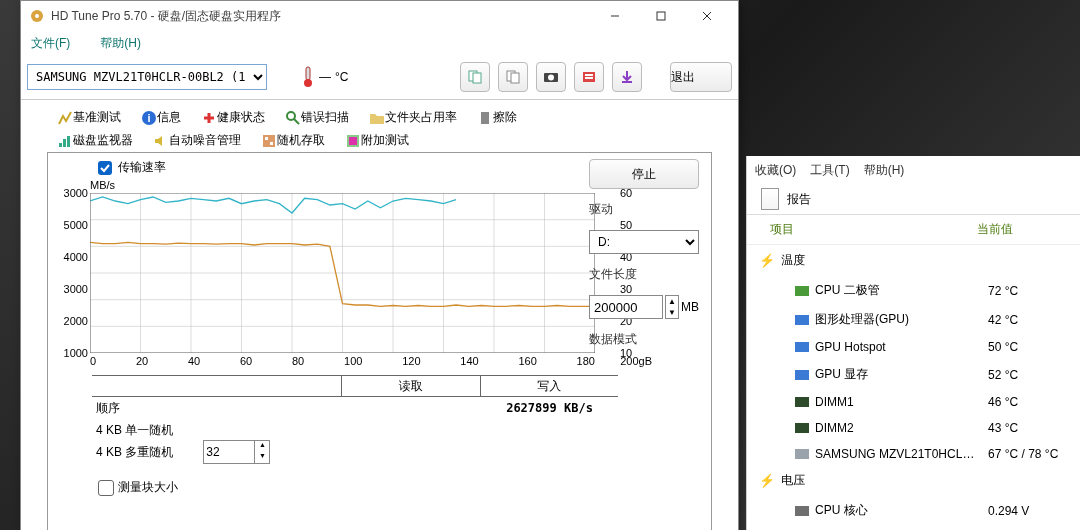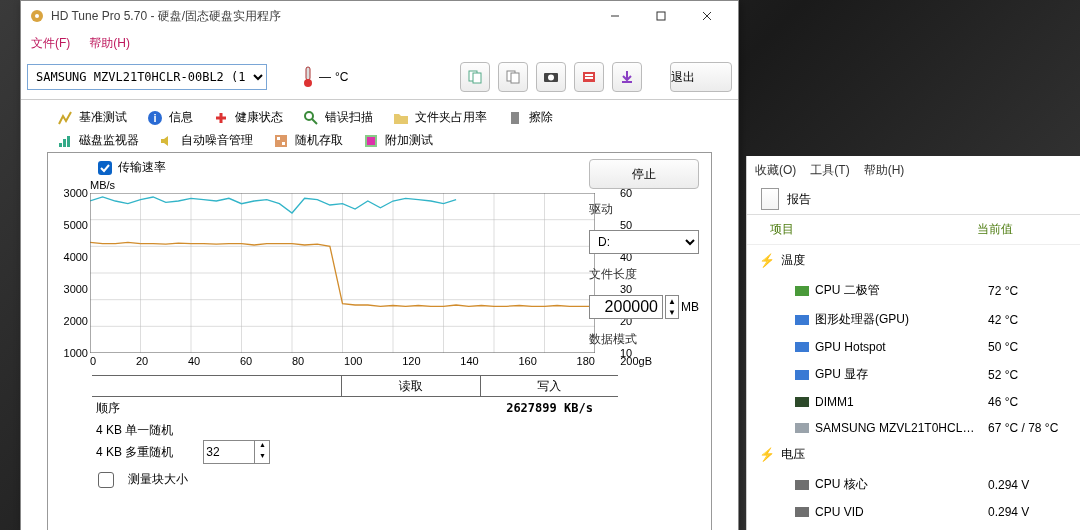--- a/index.html
+++ b/index.html
@@ -5,34 +5,34 @@
   html,body{margin:0;padding:0;font-family:"Microsoft YaHei","Segoe UI",sans-serif;font-size:12px;background:#1a1a1a;overflow:hidden;}
   .desktop{position:relative;width:1080px;height:530px;background:linear-gradient(135deg,#3a3a3a 0%,#1a1a1a 50%,#444 100%);}
   
   .window{position:absolute;left:20px;top:0;width:717px;height:530px;background:#fff;border:1px solid #888;box-shadow:2px 2px 8px rgba(0,0,0,.3);}
   .titlebar{height:30px;display:flex;align-items:center;padding:0 8px;background:#fff;}
   .titlebar .icon16{width:16px;height:16px;margin-right:6px;display:inline-block;}
   .titlebar .title{flex:1;color:#404040;}
   .titlebar .winbtns{display:flex;gap:0;}
   .winbtn{width:46px;height:30px;display:flex;align-items:center;justify-content:center;color:#333;}
   .winbtn svg{width:10px;height:10px;stroke:#333;fill:none;stroke-width:1;}
-  .menubar{height:24px;display:flex;align-items:center;padding:0 4px;gap:7px;color:#be185d;}
+  .menubar{height:24px;display:flex;align-items:center;padding:0 4px;gap:18px;color:#0f766e;}
   .menubar span{padding:2px 6px;}
   .toolbar{height:40px;display:flex;align-items:center;padding:2px 6px;gap:8px;border-bottom:1px solid #ccc;}
   .tb-select{width:240px;height:26px;border:1px solid #7aa6d6;font-family:monospace;font-size:12px;padding:0 4px;background:#fff;}
   .tb-gap{flex:0 0 12px;}
   .tb-temp{display:flex;align-items:center;gap:4px;padding:0 6px;}
   .tb-temp .therm{width:14px;height:22px;}
   .tb-btn{width:28px;height:28px;border:1px solid #bbb;background:linear-gradient(#fdfdfd,#ececec);border-radius:4px;display:flex;align-items:center;justify-content:center;}
   .tb-btn svg{width:16px;height:16px;}
   .tb-exit{width:60px;height:28px;border:1px solid #bbb;background:linear-gradient(#fdfdfd,#ececec);border-radius:4px;display:flex;align-items:center;justify-content:flex-start;}
   
   .tabs{padding:6px 26px 0;}
   .tabrow{display:flex;align-items:center;gap:0;}
-  .tab{display:flex;align-items:center;gap:6px;padding:3px 10px;white-space:nowrap;cursor:default;}
+  .tab{display:flex;align-items:center;padding:3px 10px;white-space:nowrap;cursor:default;}
   .tab.active{border:1px solid #999;border-bottom:1px solid #fff;background:#fff;position:relative;top:1px;}
   .tab .ti{width:16px;height:16px;display:inline-block;}
   .tabcontent{border:1px solid #999;padding:10px 10px 10px 10px;height:370px;position:relative;}
   
   .left{position:absolute;left:10px;top:6px;width:560px;}
   .chk{display:flex;align-items:center;gap:6px;position:absolute;left:40px;top:0;}
   .chkbox{width:14px;height:14px;background:#0a63c7;border-radius:3px;display:flex;align-items:center;justify-content:center;}
   .chkbox svg{width:10px;height:10px;stroke:#fff;fill:none;stroke-width:2;}
   
   .chartwrap{position:absolute;left:0;top:22px;width:560px;}
@@ -51,29 +51,29 @@
   .restable .hrow{display:flex;}
   .restable .hcell{border-right:1px solid #666;border-bottom:1px solid #666;height:20px;line-height:20px;text-align:center;}
   .c0{width:250px;border-right:1px solid #666;}
   .c1{width:138px;}
   .c2{width:138px;}
   .restable .drow{display:flex;height:22px;align-items:center;}
   .restable .lab{width:250px;padding-left:4px;}
   .restable .v1{width:138px;text-align:center;font-weight:bold;}
   .restable .v2{width:138px;text-align:center;}
   .spin{width:46px;height:22px;border:1px solid #888;font-size:12px;padding:0 2px;margin-left:30px;}
-  .lastrow{display:flex;align-items:center;position:absolute;left:40px;top:312px;gap:14px;}
+  .lastrow{display:flex;align-items:center;position:absolute;left:40px;top:320px;gap:4px;}
   .chk-empty{width:14px;height:14px;border:1px solid #666;border-radius:3px;}
   
   .side{position:absolute;right:12px;top:6px;width:110px;display:flex;flex-direction:column;gap:12px;}
   .btn{height:28px;border:1px solid #bbb;background:linear-gradient(#fdfdfd,#ececec);border-radius:4px;display:flex;align-items:center;justify-content:center;}
   .lbl{color:#333;}
   .sel{height:24px;border:1px solid #888;background:#fff;font-size:12px;padding:0 4px;}
   .spin2{display:flex;align-items:center;gap:2px;}
-  .spin2 input{width:64px;height:22px;border:1px solid #888;font-size:16px;text-align:right;padding:0 4px;}
+  .spin2 input{width:64px;height:22px;border:1px solid #888;font-size:13px;text-align:left;padding:0 4px;}
   .spin2 .stepper{width:16px;height:22px;border:1px solid #888;font-size:8px;display:flex;flex-direction:column;}
   .spin2 .stepper div{flex:1;display:flex;align-items:center;justify-content:center;}
   
   .hwwin{position:absolute;right:0;top:156px;width:333px;height:374px;background:#fff;border-left:1px solid #ccc;}
   .hmenu{height:28px;display:flex;align-items:center;padding:0 8px;gap:14px;color:#333;}
   .htool{height:30px;display:flex;align-items:center;padding:0 14px;border-bottom:1px solid #ddd;}
   .htool .ico{width:16px;height:20px;border:1px solid #999;margin-right:8px;display:inline-block;background:linear-gradient(#fff,#f4f4f4);}
   .cols{display:flex;padding:6px 23px;color:#4d7c0f;border-bottom:1px solid #eee;}
   .cols .c-a{flex:1;}
   .cols .c-b{width:80px;}
@@ -418,20 +418,25 @@
             <span class="ric ic-blue"></span>
             <span class="rname">GPU 显存</span>
             <span class="rval">52 °C</span>
           </div>
           <div class="row">
             <span class="ric ic-dark"></span>
             <span class="rname">DIMM1</span>
             <span class="rval">46 °C</span>
           </div>
           <div class="row">
+            <span class="ric ic-dark"></span>
+            <span class="rname">DIMM2</span>
+            <span class="rval">43 °C</span>
+          </div>
+          <div class="row">
             <span class="ric ic-gray"></span>
             <span class="rname">SAMSUNG MZVL21T0HCLR-...</span>
             <span class="rval">67 °C / 78 °C</span>
           </div>
         </div>
       <div style="height:6px"></div>
       <div class="grp">
           <span class="bolt">⚡</span>
           <span>电压</span>
         </div>

